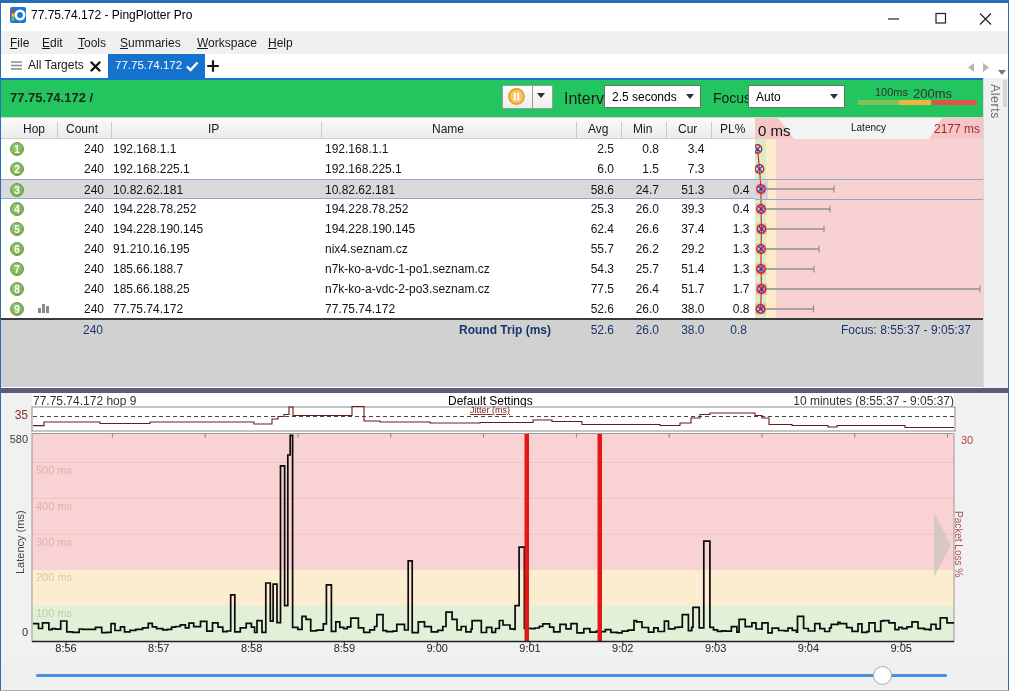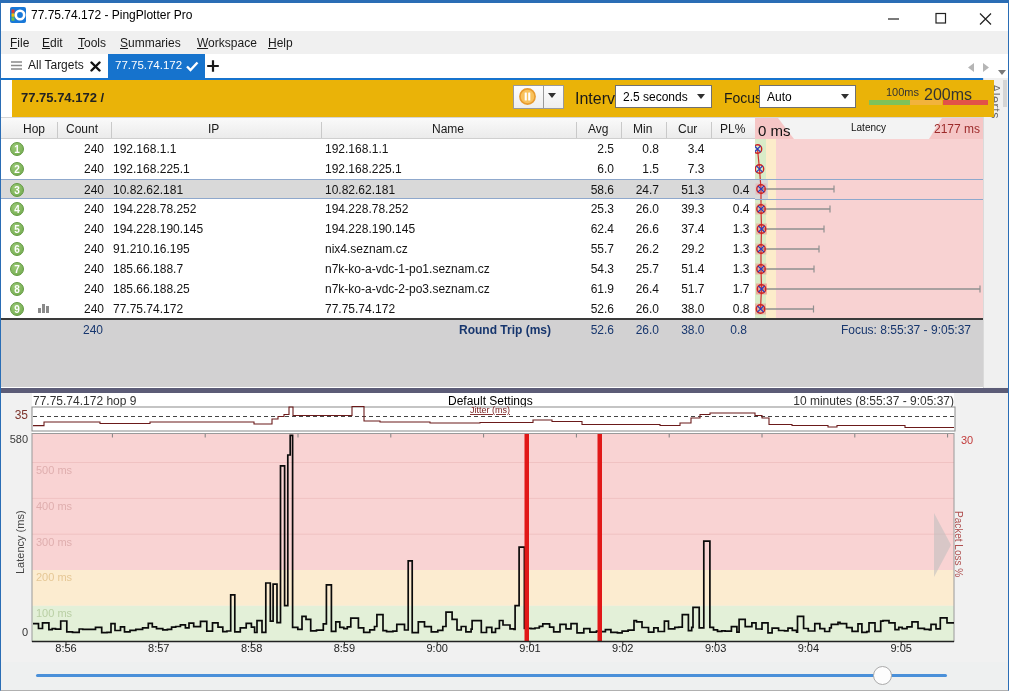--- a/index.html
+++ b/index.html
@@ -9,21 +9,21 @@
 .title .txt {position:absolute;left:30px;top:5px;font-size:12px;color:#000}
 
 .menu {position:absolute;left:1px;top:31px;width:1007px;height:23px;background:#f0f0f0}
 .menu span {position:absolute;top:5px;font-size:12px;color:#1a1a1a}
 .menu u {text-decoration:underline}
 
 .tabs {position:absolute;left:1px;top:54px;width:1007px;height:24px;background:#fff}
 .bluebar {position:absolute;left:1px;top:78px;width:982px;height:2px;background:#1673cd}
 .atab {position:absolute;left:108px;top:54px;width:97px;height:24px;background:#1673cd;color:#fff;font-size:11.5px}
 
-.toolbar {position:absolute;left:12px;top:80px;width:982px;height:37px;background:#eab308}
+.toolbar {position:absolute;left:1px;top:80px;width:982px;height:37px;background:#22c55e}
 .sidebar {position:absolute;left:983px;top:78px;width:25px;height:584px;background:#f0f0f0;border-left:1px solid #dadada}
 .dd {position:absolute;height:23px;background:#fff;border:1px solid #707070;font-size:12px;color:#000}
 .dd .v {position:absolute;left:7px;top:4px}
 .dd .ar {position:absolute;right:6px;top:8px;width:0;height:0;border-left:4.5px solid transparent;border-right:4.5px solid transparent;border-top:5px solid #303030}
 
 .thead {position:absolute;left:1px;top:117px;width:754px;height:22px;background:linear-gradient(#fafafa,#ebebeb);border-top:1px solid #d5d5d5;border-bottom:1px solid #cfcfcf}
 .thead span {position:absolute;top:4px;font-size:12px;color:#1a1a1a}
 .vsep {position:absolute;top:3px;height:16px;width:1px;background:#c9c9c9}
 .trow {position:absolute;left:1px;width:754px;height:20px;background:#fff}
 .trow .c {position:absolute;top:3px;font-size:12px;color:#141414;white-space:nowrap}
@@ -101,21 +101,21 @@
  <div class="dd" style="left:603px;top:5px;width:97px">
       <span class="v">2.5 seconds</span>
       <span class="ar"></span>
     </div>
  <span class="abs" style="left:712px;top:10px;font-size:14px;color:#1a1a1a">Focus</span>
  <div class="dd" style="left:747px;top:5px;width:97px">
       <span class="v">Auto</span>
       <span class="ar"></span>
     </div>
  <span class="abs" style="left:874px;top:6px;font-size:11px;color:#333">100ms</span>
- <span class="abs" style="left:912px;top:6px;font-size:16px;color:#333">200ms</span>
+ <span class="abs" style="left:912px;top:6px;font-size:13px;color:#333">200ms</span>
  <div class="abs" style="left:857px;top:20px;width:40.7px;height:5px;background:#7fc25a"></div>
  <div class="abs" style="left:897.7px;top:20px;width:32.8px;height:5px;background:#f2b33c"></div>
  <div class="abs" style="left:930.5px;top:20px;width:45.9px;height:5px;background:#e25248"></div>
 </div>
 
 <div class="thead">
  <span style="left:22px">Hop</span>
     <span style="left:65px">Count</span>
     <span style="left:207px">IP</span>
  <span style="left:431px">Name</span>
@@ -207,21 +207,21 @@
 <span class="c avg">54.3</span>
     <span class="c mn">25.7</span>
     <span class="c cur">51.4</span>
     <span class="c pl">1.3</span>
 </div>
 <div class="trow" style="top:279px;">
 <span class="badge">8</span>
 <span class="c cnt">240</span>
     <span class="c ip">185.66.188.25</span>
     <span class="c nm">n7k-ko-a-vdc-2-po3.seznam.cz</span>
-<span class="c avg">61.9</span>
+<span class="c avg">77.5</span>
     <span class="c mn">26.4</span>
     <span class="c cur">51.7</span>
     <span class="c pl">1.7</span>
 </div>
 <div class="trow" style="top:299px;">
 <span class="badge">9</span>
     <span style="position:absolute;left:37px;top:9px;width:3px;height:5px;background:#8a8a8a"></span>
     <span style="position:absolute;left:41px;top:5px;width:3px;height:9px;background:#8a8a8a"></span>
     <span style="position:absolute;left:45px;top:7px;width:3px;height:7px;background:#8a8a8a"></span>
 <span class="c cnt">240</span>

